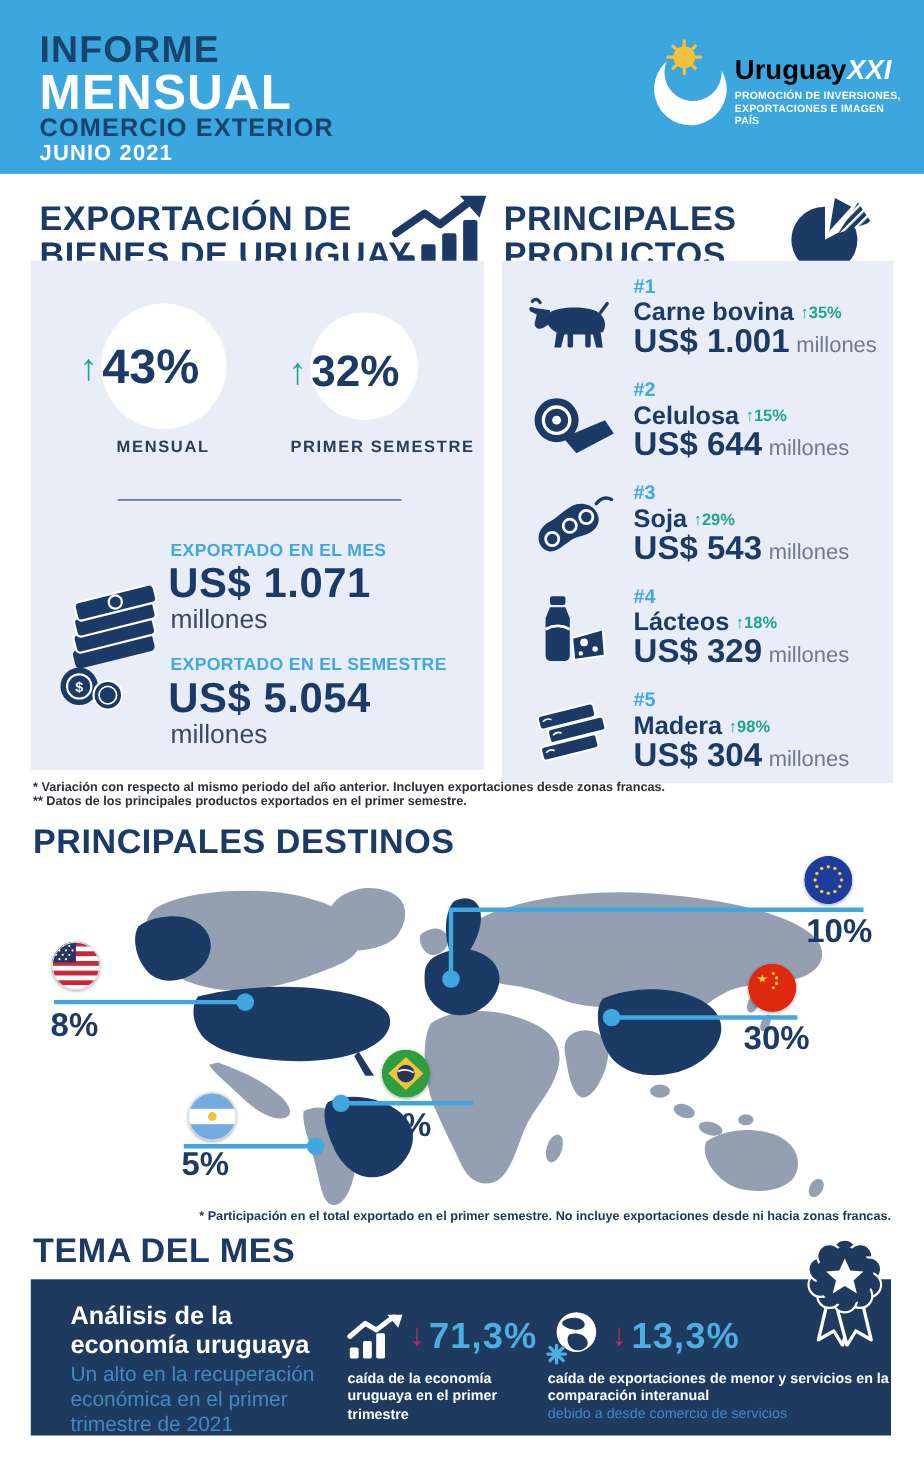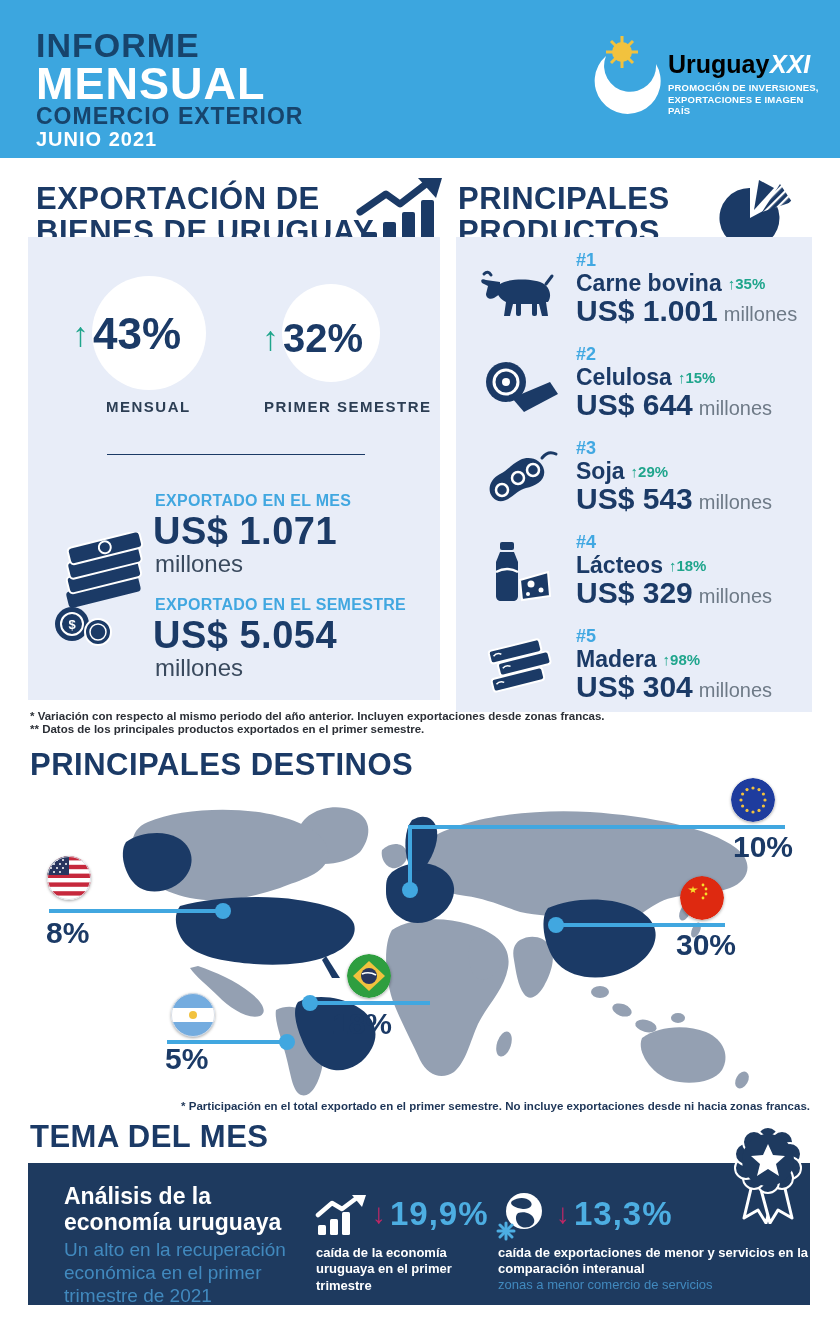--- a/index.html
+++ b/index.html
@@ -396,41 +396,41 @@
       <g fill="#ffffff">
         <rect x="4" y="30" width="8" height="10" rx="1.5"></rect>
         <rect x="16" y="24" width="8" height="16" rx="1.5"></rect>
         <rect x="28" y="17" width="8" height="23" rx="1.5"></rect>
       </g>
       <path d="M4,20 L18,8 L28,14 L44,2" stroke="#ffffff" stroke-width="4.5" fill="none" stroke-linecap="round" stroke-linejoin="round"></path>
       <polygon points="38,0 52,0 48,12" fill="#ffffff"></polygon>
     </svg>
     <div class="tstat-val" style="left:344px; top:34px;">
       <span class="darr">↓</span>
-      <span class="num">19,9%</span>
+      <span class="num">71,3%</span>
     </div>
     <div class="tstat-cap" style="left:288px; top:82px; width:160px;">caída de la economía uruguaya en el primer trimestre</div>
 
     <svg class="abs" style="left:468px; top:26px;" width="52" height="52" viewBox="0 0 52 52">
       <circle cx="28" cy="22" r="18" fill="#ffffff"></circle>
       <path d="M16,12 C22,8 30,8 34,12 C38,16 34,20 28,20 C22,20 12,16 16,12 Z" fill="#1E3A5F"></path>
       <path d="M22,24 C28,22 36,24 38,30 C40,36 32,40 26,38 C20,36 18,27 22,24 Z" fill="#1E3A5F"></path>
       <g stroke="#4DAEE2" stroke-width="3" stroke-linecap="round">
         <line x1="4" y1="36" x2="16" y2="48"></line>
         <line x1="16" y1="36" x2="4" y2="48"></line>
         <line x1="10" y1="34" x2="10" y2="50"></line>
         <line x1="2" y1="42" x2="18" y2="42"></line>
       </g>
     </svg>
     <div class="tstat-val" style="left:528px; top:34px;">
       <span class="darr">↓</span>
       <span class="num">13,3%</span>
     </div>
     <div class="tstat-cap" style="left:470px; top:82px; width:310px;">caída de exportaciones de menor y servicios en la comparación interanual</div>
-    <div class="tstat-subcap" style="left:470px; top:114px; width:310px;">zonas a menor comercio de servicios</div>
+    <div class="tstat-subcap" style="left:470px; top:114px; width:310px;">debido a desde comercio de servicios</div>
   </div>
 
   <svg class="abs" style="left:722px; top:1118px;" width="92" height="106" viewBox="0 0 92 106">
     <g>
       <path d="M32,58 L22,100 L36,92 L44,105 L55,64 Z" fill="#1E3A5F" stroke="#ffffff" stroke-width="3" stroke-linejoin="round"></path>
       <path d="M60,58 L70,100 L56,92 L48,105 L37,64 Z" fill="#1E3A5F" stroke="#ffffff" stroke-width="3" stroke-linejoin="round"></path>
     </g>
     <g fill="#1E3A5F" stroke="#ffffff" stroke-width="2">
       <circle cx="46" cy="20" r="11"></circle>
         <circle cx="60" cy="24" r="11"></circle>

